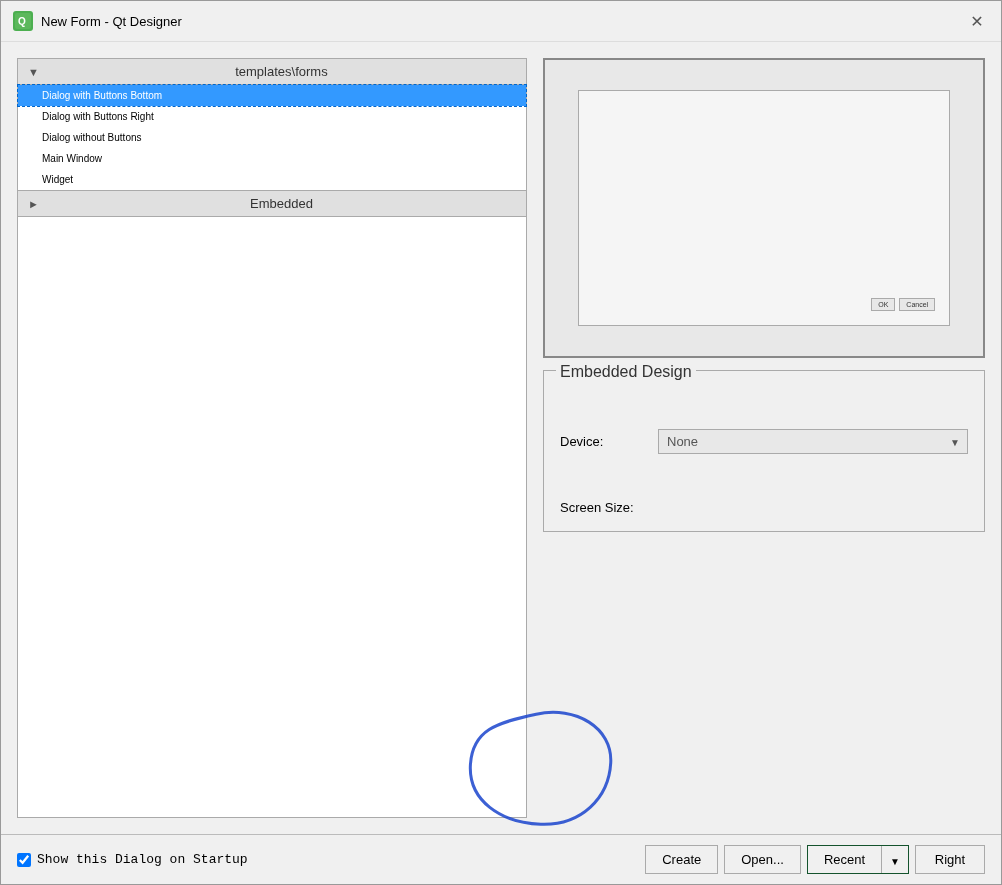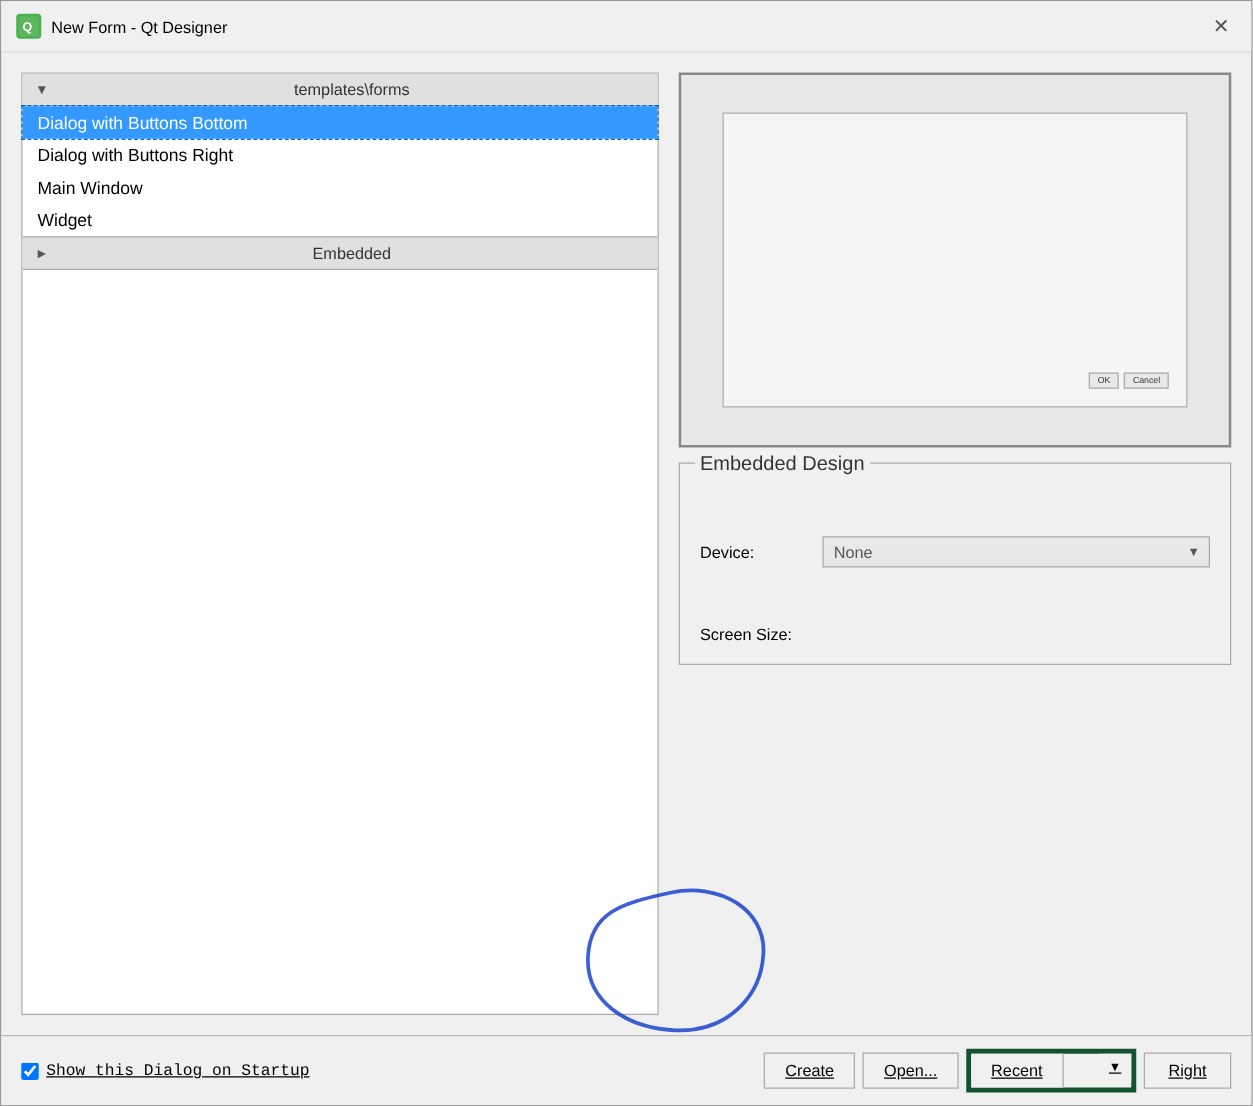--- a/index.html
+++ b/index.html
@@ -79,23 +79,23 @@
       color: #555;
     }
     .header-label {
       flex: 1;
       text-align: center;
     }
     .tree-items {
       list-style: none;
     }
     .tree-item {
-      padding: 5px 12px;
-      cursor: pointer;
-      font-size: 14px;
+      padding: 5px 24px;
+      cursor: pointer;
+      font-size: 10px;
       color: #000;
     }
     .tree-item.selected {
       background: #3399ff;
       color: #fff;
       outline: 1px dashed #0066cc;
     }
     .tree-subheader {
       background: #e0e0e0;
       border-top: 1px solid #aaa;
@@ -199,21 +199,20 @@
       font-size: 10px;
       color: #555;
       pointer-events: none;
     }
     .footer {
       padding: 10px 16px;
       border-top: 1px solid #bbb;
       display: flex;
       align-items: center;
       background: #f0f0f0;
-      text-decoration: underline;
     }
     .checkbox-row {
       display: flex;
       align-items: center;
       gap: 6px;
       font-family: 'Courier New', monospace;
       font-size: 13px;
     }
     .checkbox-row input[type="checkbox"] {
       width: 14px; height: 14px;
@@ -231,23 +230,22 @@
       font-size: 13px;
       cursor: pointer;
       min-width: 70px;
     }
     .btn-primary {
       background: #f0f0f0;
       border: 1px solid #aaa;
     }
     .btn-group {
       display: flex;
-      align-items: flex-start;
-      border: 4px solid #14532d;
-      gap: 28px;
+      align-items: flex-end;
+      border: 1px solid #14532d;
     }
     .btn-group .btn {
       border: none;
       border-right: 1px solid #aaa;
     }
     .btn-group .btn-dropdown {
       padding: 6px 8px;
       background: #f0f0f0;
       border: none;
       cursor: pointer;
@@ -282,20 +280,21 @@
   <div class="main-content">
 
     <div class="left-panel">
       <div class="tree-header">
         <span class="chevron-down">▼</span>
         <span class="header-label">templates\forms</span>
       </div>
       <ul class="tree-items">
         <li class="tree-item selected">Dialog with Buttons Bottom</li>
         <li class="tree-item">Dialog with Buttons Right</li>
+        <li class="tree-item">Dialog without Buttons</li>
         <li class="tree-item">Main Window</li>
         <li class="tree-item">Widget</li>
       </ul>
       <div class="tree-subheader">
         <span class="chevron-right">►</span>
         <span class="header-label">Embedded</span>
       </div>
     </div>
 
     <div class="right-panel">

